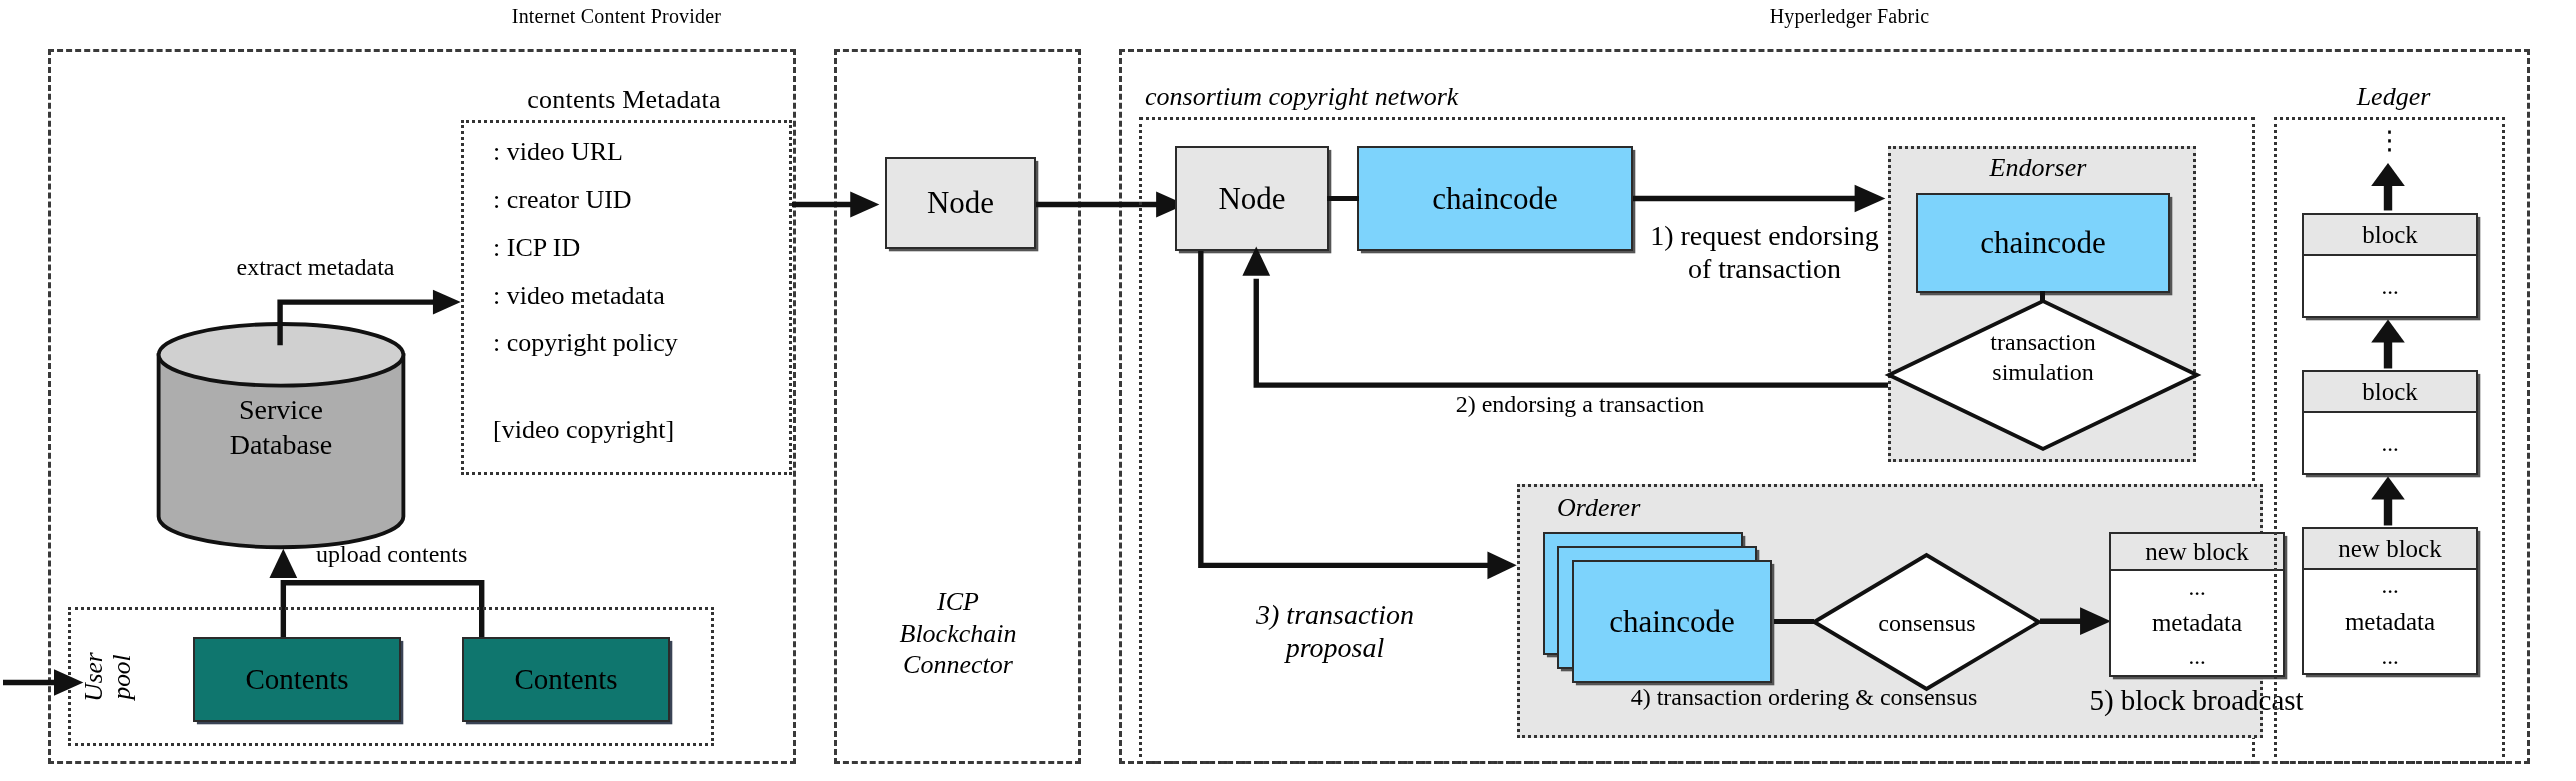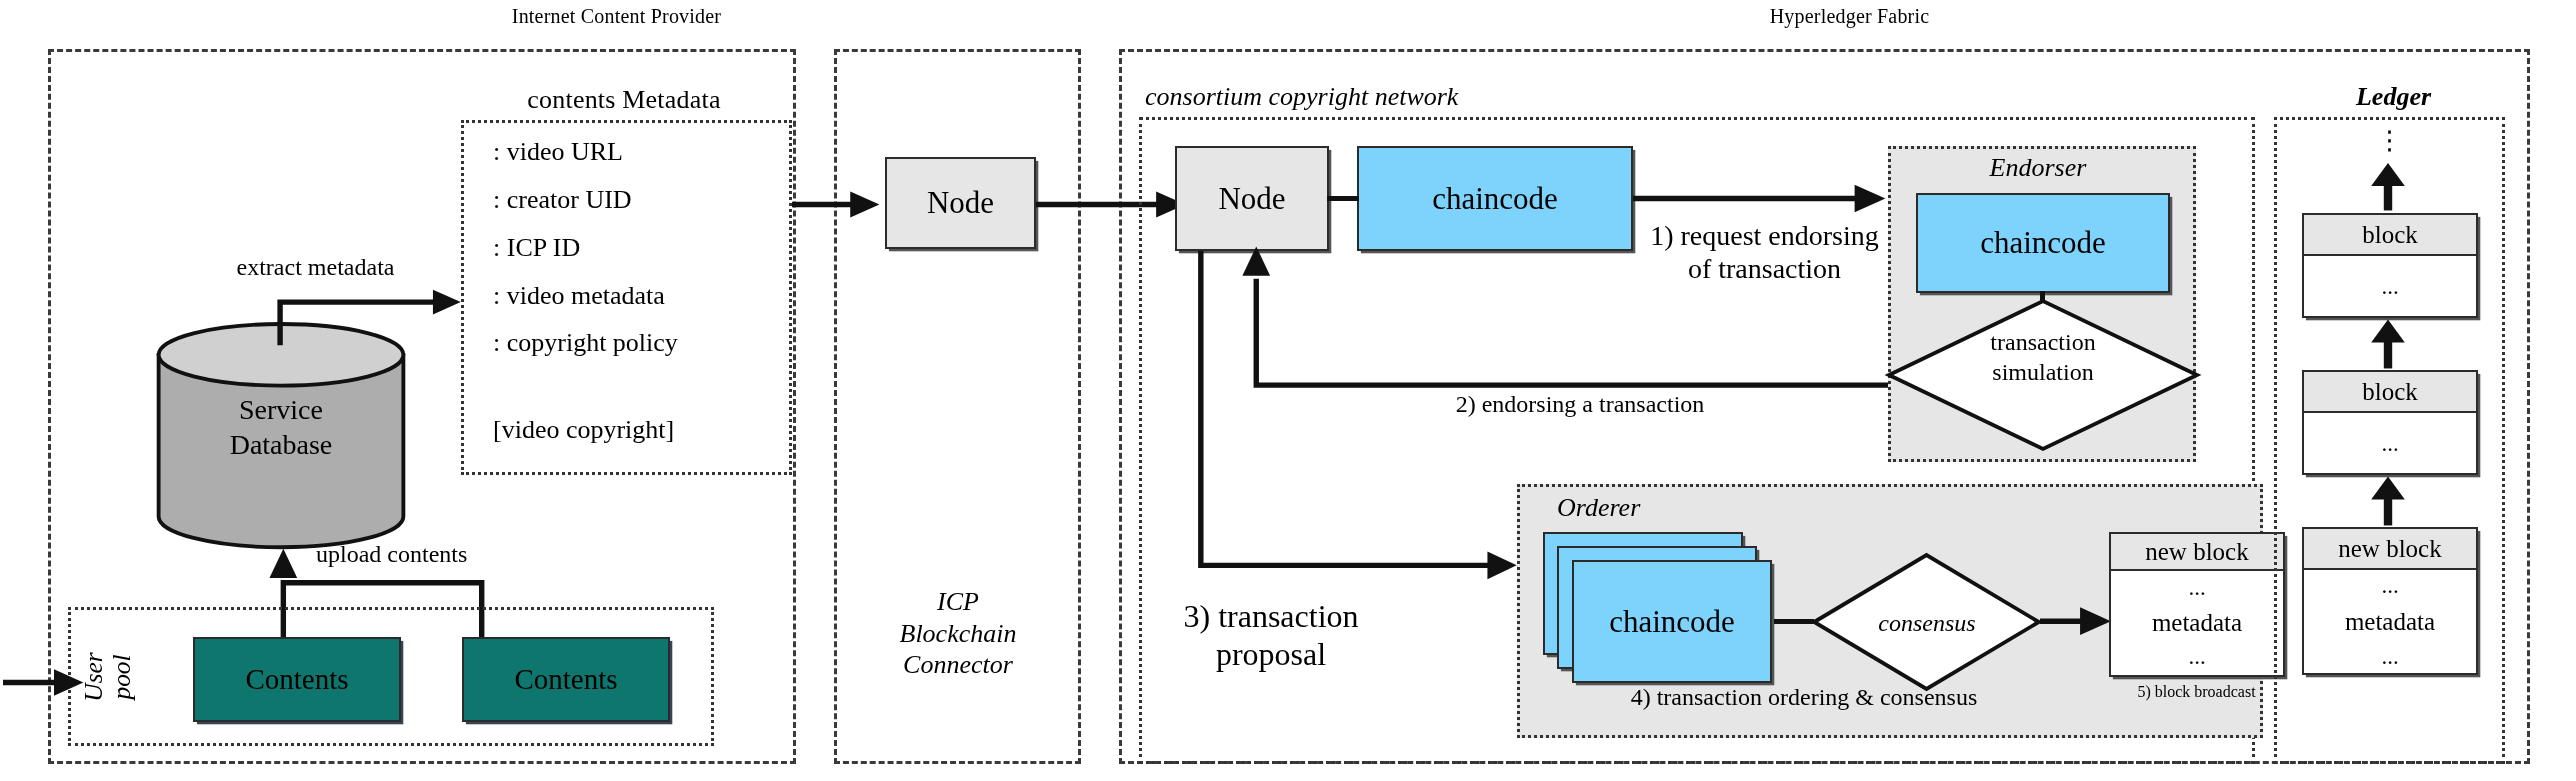--- a/index.html
+++ b/index.html
@@ -127,55 +127,55 @@
   <path d="M6,100 L206,4 L406,100 L206,196 Z" fill="#fff" stroke="#111" stroke-width="5"></path>
 </svg>
 <div class="abs lbl" style="left:1958px;top:327px;width:170px;font-size:24px;line-height:1.25;">transaction
 simulation</div>
 <div class="abs line" style="left:2040px;top:291px;width:4.6px;height:10.8px;"></div>
 
 <svg style="left:1196px;top:251px;width:324px;height:339px;" viewBox="0 0 420 440" width="324" height="339">
   <path d="M6,0 L6,408 L380,408" stroke="#111" stroke-width="7" fill="none"></path>
   <path d="M416,408 L378,390 L378,426 Z" fill="#111"></path>
 </svg>
-<div class="abs lbl" style="left:1140px;top:598px;width:262px;font-size:32px;">3) transaction
+<div class="abs lbl" style="left:1204px;top:598px;width:262px;font-size:28px;font-style:italic;">3) transaction
 proposal</div>
 
 <div class="abs dotBox" style="left:1517px;top:484px;width:746px;height:254px;background:#e6e6e6;"></div>
 <div class="abs ital" style="left:1557px;top:493px;font-size:26px;font-weight:normal;">Orderer</div>
 
 <div class="abs whiteBox" style="left:1543px;top:532px;width:200px;height:123px;"></div>
 <div class="abs whiteBox" style="left:1557px;top:546px;width:200px;height:123px;"></div>
 <div class="abs whiteBox ctr" style="left:1572px;top:560px;width:200px;height:123px;font-size:31px;">
   <span>chaincode</span>
 </div>
 
 <div class="abs line" style="left:1774px;top:619px;width:40px;height:5.4px;"></div>
 
 <svg style="left:1811px;top:552px;width:231px;height:140px;" viewBox="0 0 300 182" width="231" height="140">
   <path d="M4,91 L150,4 L296,91 L150,178 Z" fill="#fff" stroke="#111" stroke-width="5"></path>
 </svg>
-<div class="abs lbl" style="left:1850px;top:609px;width:154px;font-size:24px;font-style:italic;">consensus</div>
+<div class="abs lbl" style="left:1850px;top:609px;width:154px;font-size:24px;">consensus</div>
 
 <svg style="left:2040px;top:604px;width:74px;height:39px;" viewBox="0 0 96 50" width="74" height="39">
   <path d="M0,22 L54,22" stroke="#111" stroke-width="7" fill="none"></path>
   <path d="M92,22 L52,4 L52,40 Z" fill="#111"></path>
 </svg>
 
 <div class="abs" style="left:2109px;top:532px;width:176px;height:145px;border:2.3px solid #2b2b2b;background:#fff;box-shadow:3.1px 3.1px 0 -0.8px #555;">
   <div class="ctr" style="height:35px;background:#e6e6e6;border-bottom:2.3px solid #2b2b2b;font-size:25px;">new block</div>
   <div class="ctr" style="height:34px;font-size:23px;">...</div>
   <div class="ctr" style="height:35px;font-size:25px;">metadata</div>
   <div class="ctr" style="height:34px;font-size:23px;">...</div>
 </div>
 
 <div class="abs lbl" style="left:1534px;top:683px;width:540px;font-size:24px;">4) transaction ordering &amp; consensus</div>
-<div class="abs lbl" style="left:2081px;top:683px;width:231px;font-size:16px;">5) block broadcast</div>
-
-<div class="abs ital" style="left:2278px;top:82px;width:231px;text-align:center;font-size:26px;font-weight:bold;">Ledger</div>
+<div class="abs lbl" style="left:2081px;top:683px;width:231px;font-size:29px;">5) block broadcast</div>
+
+<div class="abs ital" style="left:2278px;top:82px;width:231px;text-align:center;font-size:26px;font-weight:normal;">Ledger</div>
 <div class="abs dotBox" style="left:2274px;top:117px;width:231px;height:647px;"></div>
 
 <div class="abs" style="left:2274px;top:128px;width:231px;text-align:center;font-size:26px;line-height:1;">⋮</div>
 <svg style="left:2365px;top:163px;width:46px;height:49px;" viewBox="0 0 60 64" width="46" height="49">
   <path d="M30,62 L30,22" stroke="#111" stroke-width="11" fill="none"></path>
   <path d="M30,0 L8,30 L52,30 Z" fill="#111"></path>
 </svg>
 
 <div class="abs" style="left:2302px;top:213px;width:176px;height:105px;border:2.3px solid #2b2b2b;background:#fff;box-shadow:3.1px 3.1px 0 -0.8px #555;">
   <div class="ctr" style="height:39px;background:#e6e6e6;border-bottom:2.3px solid #2b2b2b;font-size:25px;">block</div>

